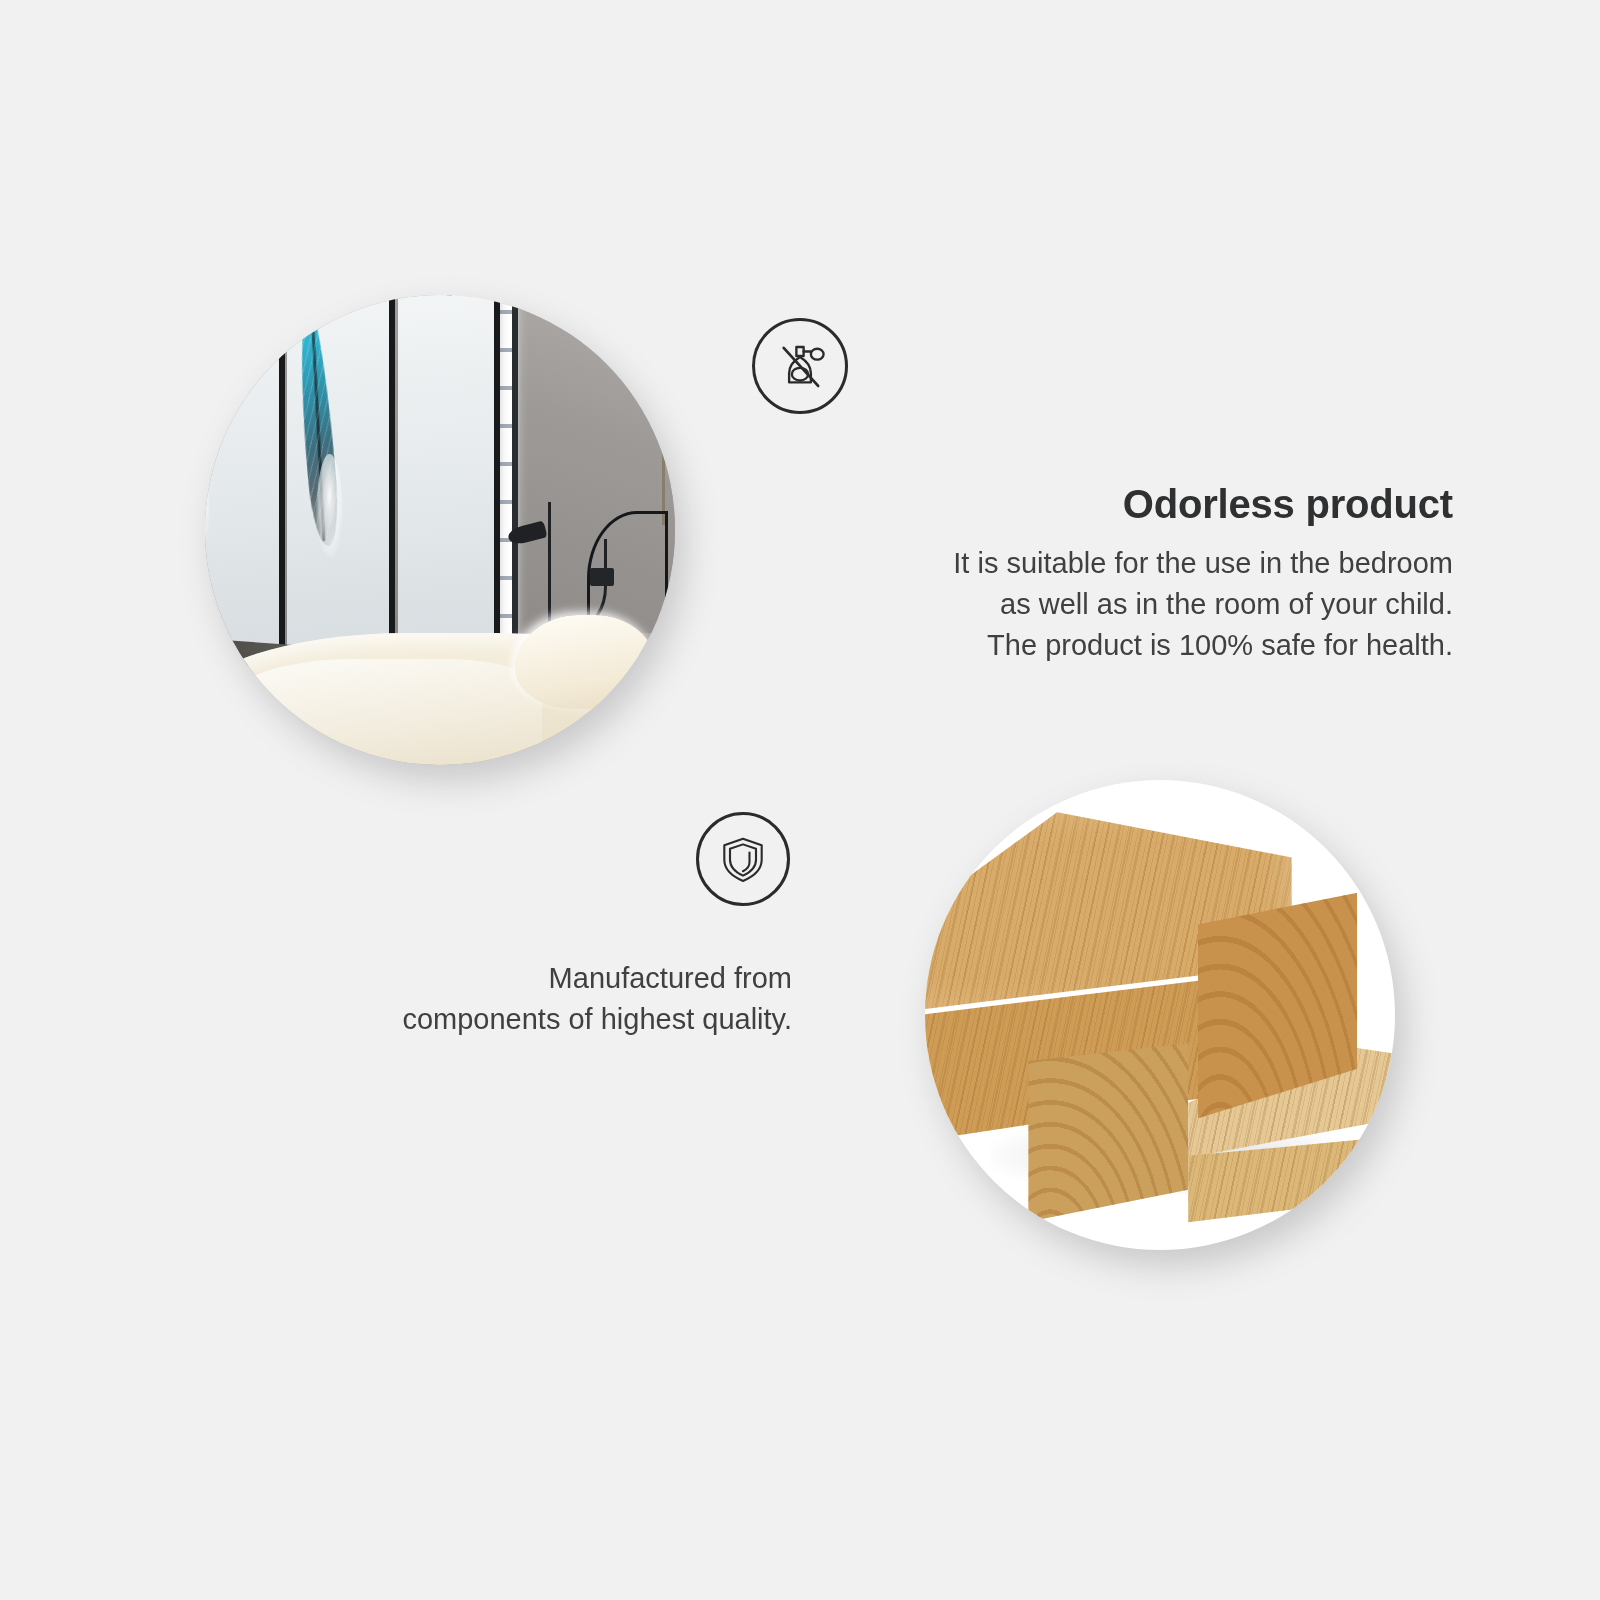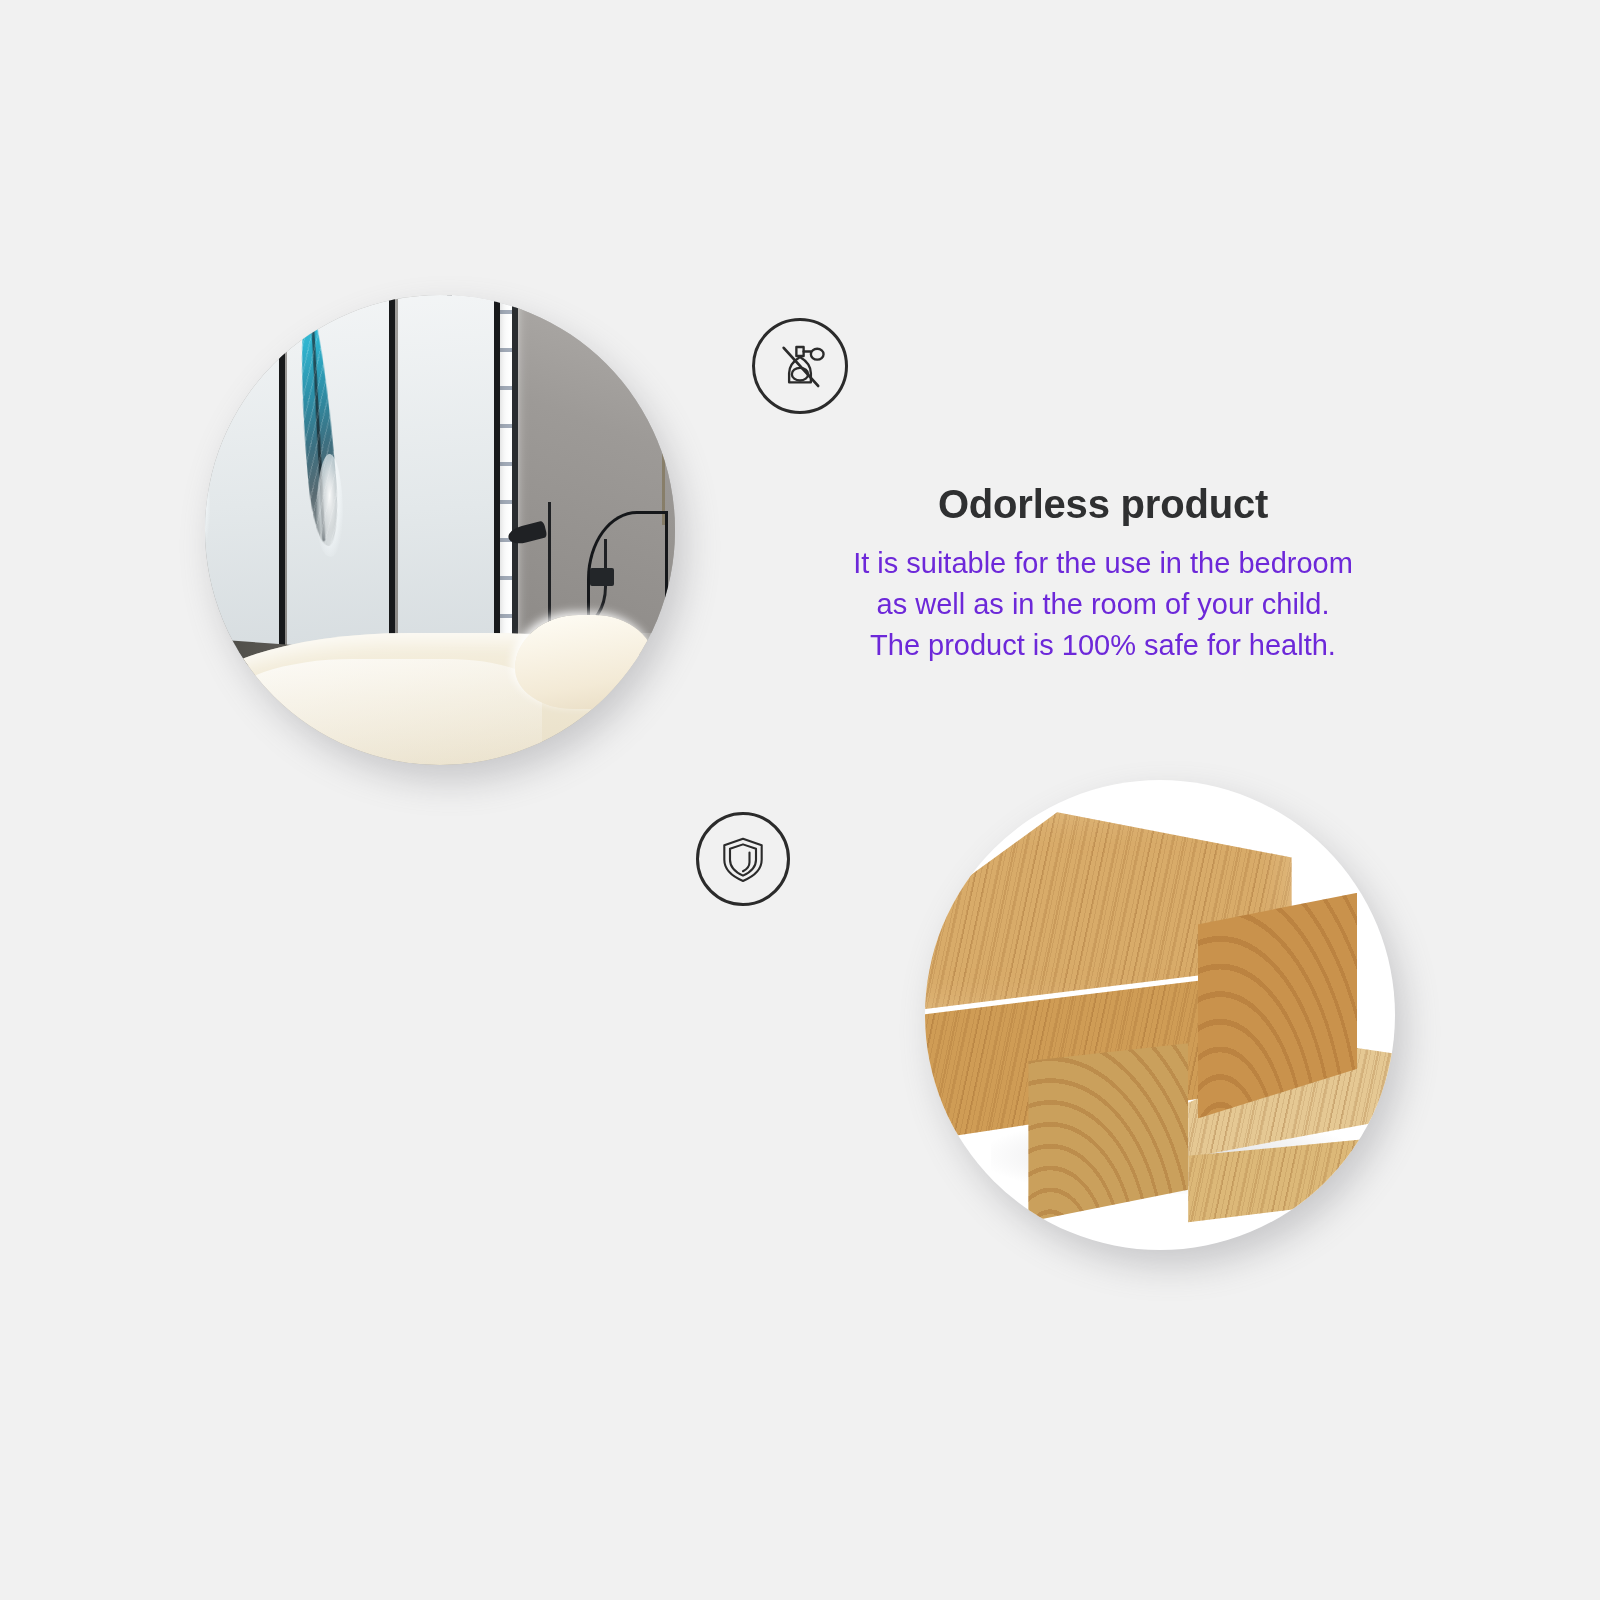--- a/index.html
+++ b/index.html
@@ -325,31 +325,31 @@
   .feature-title {
     font-size: 40px;
     font-weight: bold;
     color: #2f3031;
     letter-spacing: -0.2px;
     margin: 0 0 18px 0;
     line-height: 1.05;
   }
   .feature-body {
     font-size: 29px;
-    color: #6d28d9;
+    color: #404040;
     line-height: 1.42;
-    margin: 12px;
+    margin: 0;
     white-space: pre-line;
   }
 
   #text-odorless {
     left: 753px;
     top: 483px;
     width: 700px;
-    text-align: center;
+    text-align: right;
   }
   #text-solid {
     left: 230px;
     top: 958px;
     width: 562px;
     text-align: right;
   }
   #text-solid .feature-title { margin-bottom: 14px; }
 </style>
 </head>
@@ -424,20 +424,22 @@
         <path d="M32 7 L55 15 L55 33 C55 46 44 54 32 59 C20 54 9 46 9 33 L9 15 Z"></path>
 
         <path d="M32 14 L48 19.5 L48 33 C48 43 40 49 32 52.5 C24 49 16 43 16 33 L16 19.5 Z"></path>
 
         <path d="M40 24 L40 36 C40 41 36 45 32 47"></path>
       </g>
     </svg>
   </div>
 
   <div class="feature-text" id="text-solid">
+    <p class="feature-body">Manufactured from
+components of highest quality.</p>
   </div>
 
   <div class="photo-circle" id="circle-wood">
     <div class="wood-scene">
       <div class="wood-shadow-floor"></div>
 
       <div class="block" id="wood-slab-right">
         <div class="blk-face top grain-long"></div>
         <div class="blk-face front grain-long"></div>
       </div>

